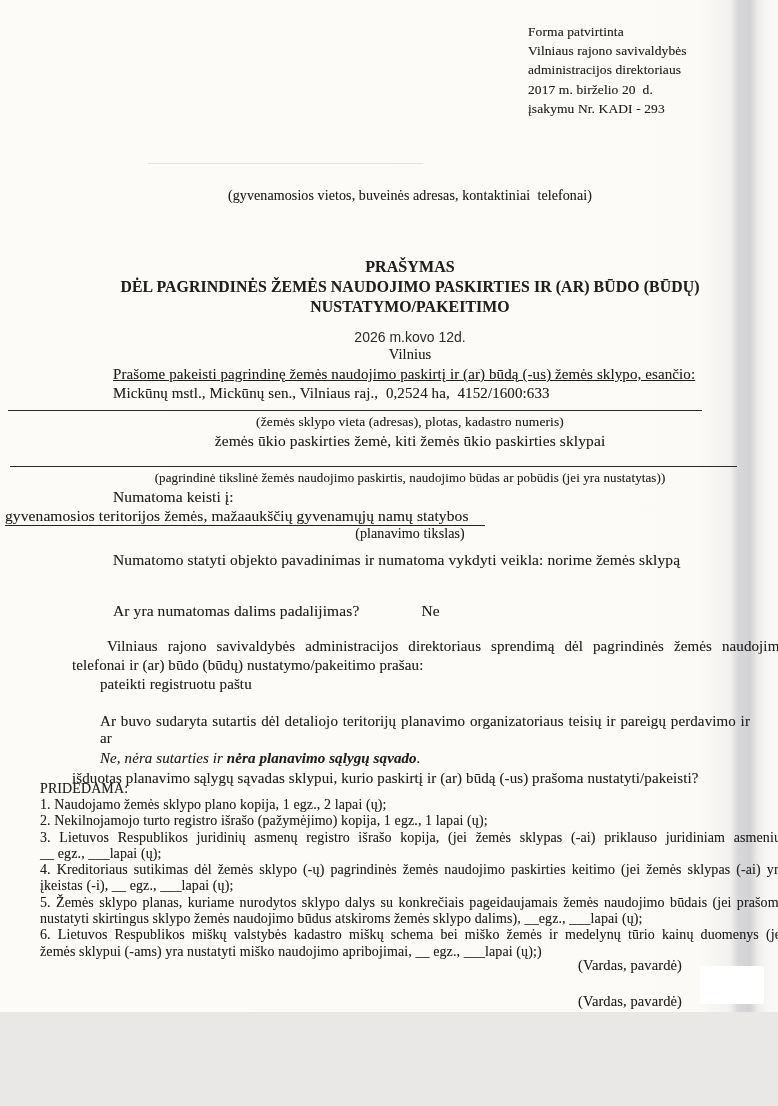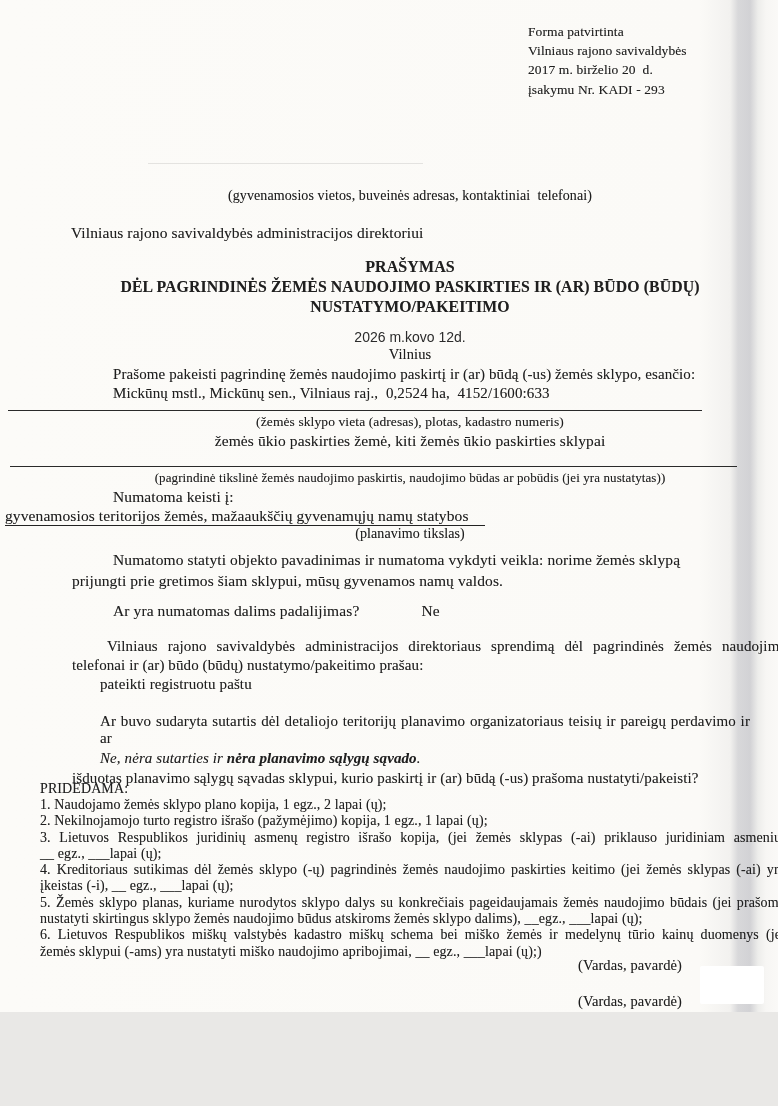--- a/index.html
+++ b/index.html
@@ -36,61 +36,58 @@
   .line{display:block;}
 </style>
 </head>
 <body>
 
 <div class="page">
 
   <div class="abs txt note" style="left:528px; top:22px; width:240px;">
     <span class="line pre">Forma patvirtinta</span>
     <span class="line pre">Vilniaus rajono savivaldybės</span>
+    <span class="line pre">administracijos direktoriaus</span>
     <span class="line pre">2017 m. birželio 20  d.</span>
     <span class="line pre">įsakymu Nr. KADI - 293</span>
   </div>
 
   <div class="abs faint-hr" style="left:148px; top:163px; width:275px;"></div>
 
   <div class="abs txt cap14 center pre" style="left:38px; top:188px; width:744px;">(gyvenamosios vietos, buveinės adresas, kontaktiniai  telefonai)</div>
 
-  <div class="abs txt body155" style="left:71px; top:224px;">Vilniaus rajono savivaldybės administracijos direktoriui</div>
 
   <div class="abs" style="left:38px; top:256px; width:744px;">
     <span class="line txt b center" style="font-size:16px; line-height:21px;">PRAŠYMAS</span>
     <span class="line txt b center" style="font-size:15.8px; line-height:20px;">DĖL PAGRINDINĖS ŽEMĖS NAUDOJIMO PASKIRTIES IR (AR) BŪDO (BŪDŲ)</span>
     <span class="line txt b center" style="font-size:15.8px; line-height:19px;">NUSTATYMO/PAKEITIMO</span>
   </div>
 
   <div class="abs sans center" style="left:38px; top:329px; width:744px; font-size:14px; color:#2b2b2b;">2026 m.kovo 12d.</div>
   <div class="abs txt center" style="left:38px; top:346px; width:744px; font-size:14.5px;">Vilnius</div>
 
-  <div class="abs txt body15" style="left:113px; top:364px; width:660px; line-height:21px;">Prašome pakeisti pagrindinę žemės naudojimo paskirtį ir (ar) būdą (-us) žemės sklypo, esančio:</div>
+  <div class="abs txt body15" style="left:113px; top:364px; width:660px; line-height:21px;text-decoration:underline;">Prašome pakeisti pagrindinę žemės naudojimo paskirtį ir (ar) būdą (-us) žemės sklypo, esančio:</div>
   <div class="abs txt body15 pre" style="left:113px; top:385px; width:660px;">Mickūnų mstl., Mickūnų sen., Vilniaus raj.,  0,2524 ha,  4152/1600:633</div>
 
   <div class="abs hr" style="left:8px; top:410px; width:694px;"></div>
   <div class="abs txt cap135 center" style="left:38px; top:414px; width:744px;">(žemės sklypo vieta (adresas), plotas, kadastro numeris)</div>
 
   <div class="abs txt body155 center" style="left:38px; top:432px; width:744px;">žemės ūkio paskirties žemė, kiti žemės ūkio paskirties sklypai</div>
 
   <div class="abs hr" style="left:10px; top:466px; width:727px;"></div>
   <div class="abs txt cap13 center" style="left:38px; top:470px; width:744px;">(pagrindinė tikslinė žemės naudojimo paskirtis, naudojimo būdas ar pobūdis (jei yra nustatytas))</div>
 
   <div class="abs txt body155" style="left:113px; top:488px;">Numatoma keisti į:</div>
   <div class="abs txt body155" style="left:5px; top:507px;">
     <span class="u" style="display:inline-block; padding-right:16px; border-bottom:1.5px solid #222; text-decoration:none;">gyvenamosios teritorijos žemės, mažaaukščių gyvenamųjų namų statybos</span>
   </div>
   <div class="abs txt cap14 center" style="left:38px; top:526px; width:744px;">(planavimo tikslas)</div>
 
   <div class="abs txt body155" style="left:113px; top:551px; width:665px;">
     <span>Numatomo statyti objekto pavadinimas ir numatoma vykdyti veikla: </span><span class="u">norime žemės sklypą</span>
-  </div>
-  <div class="abs txt body155" style="left:72px; top:572px;">
-    <span class="u">prijungti prie gretimos šiam sklypui, mūsų gyvenamos namų valdos.</span>
   </div>
 
   <div class="abs txt body155" style="left:113px; top:602px;">
     <span>Ar yra numatomas dalims padalijimas?</span><span style="display:inline-block; width:62px;"></span><span>Ne</span>
   </div>
 
   <div class="abs txt body15 fill" style="left:107px; top:638px; width:680px;">Vilniaus rajono savivaldybės administracijos direktoriaus sprendimą dėl pagrindinės žemės naudojimo</div>
   <div class="abs txt body15" style="left:72px; top:657px;">telefonai ir (ar) būdo (būdų) nustatymo/pakeitimo prašau:</div>
   <div class="abs txt body15" style="left:100px; top:676px;">pateikti registruotu paštu</div>
 

